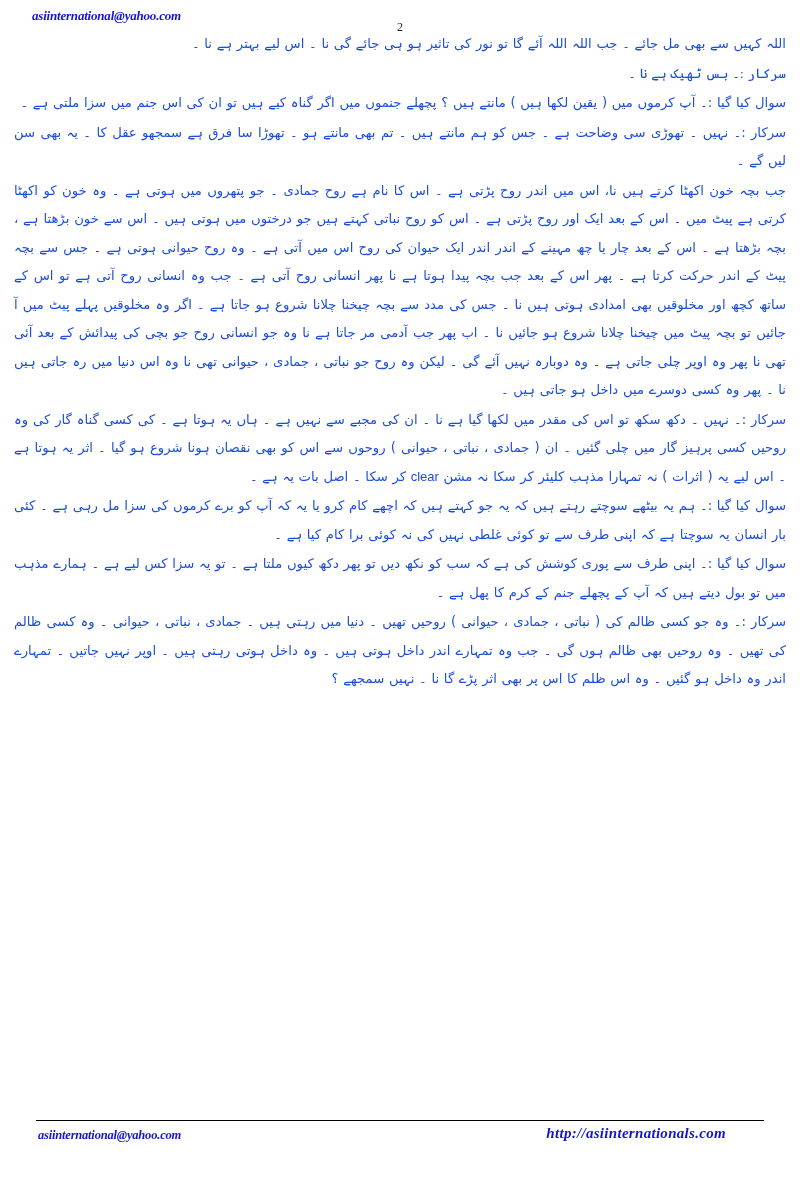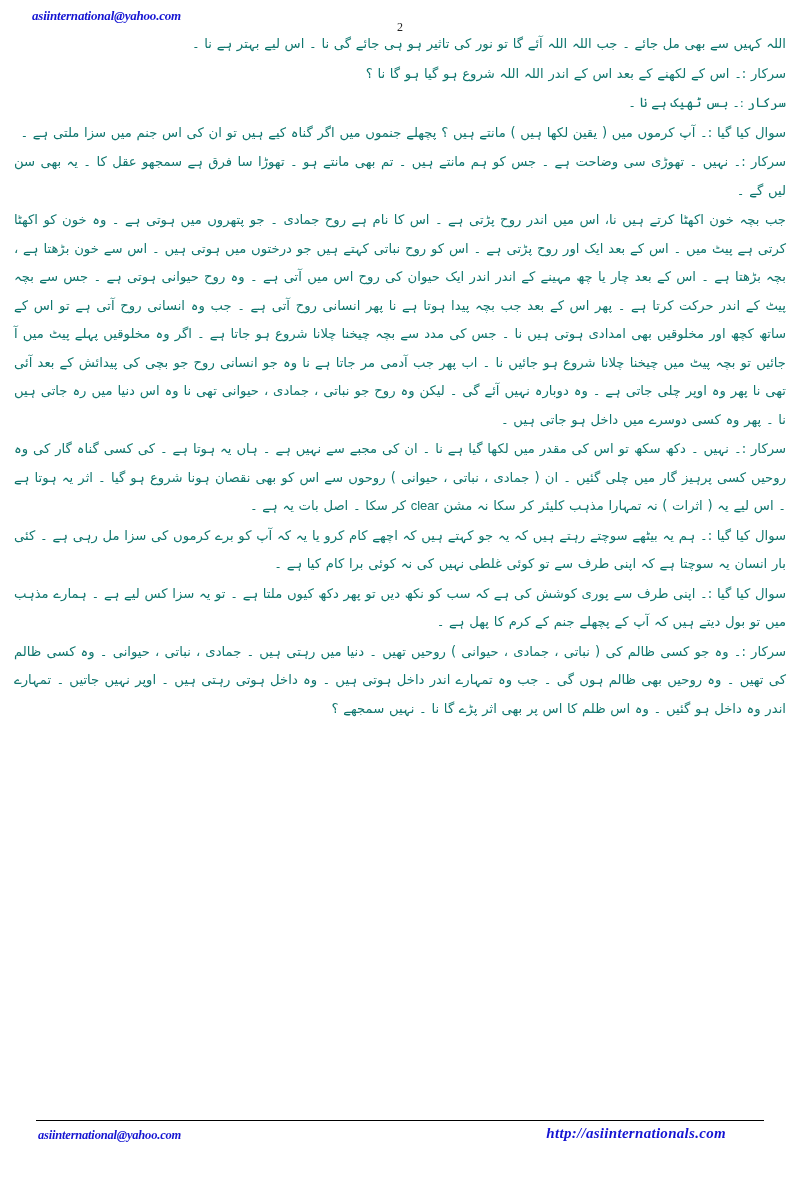--- a/index.html
+++ b/index.html
@@ -45,21 +45,21 @@
   }
   .para{
     direction:rtl;
     unicode-bidi:isolate;
     text-align:justify;
     text-align-last:right;
     font-family:"DejaVu Sans","Liberation Sans",sans-serif;
     font-size:13.2px;
     line-height:28.5px;
     margin:0 0 1px 0;
-    color:#0f766e;
+    color:#1d4ed8;
     word-spacing:0.5px;
   }
   .para.short{ text-align:center; text-align-last:right;font-family:Liberation Serif, serif; }
   .para .en{
     direction:ltr;
     unicode-bidi:embed;
     font-family:"Liberation Sans","DejaVu Sans",sans-serif;
     font-size:13px;
   }
   
@@ -91,21 +91,20 @@
 
 <div class="page">
 
   <div class="hdr">
     <div class="hdr-email">asiinternational@yahoo.com</div>
     <div class="pageno">2</div>
   </div>
 
   <div class="body-wrap">
       <div class="para">اللہ کہیں سے بھی مل جائے ۔ جب اللہ اللہ آئے گا تو نور کی تاثیر ہو ہی جائے گی نا ۔ اس لیے بہتر ہے نا ۔</div>
-      <div class="para">سرکار :۔  اس کے لکھنے کے بعد اس کے اندر اللہ اللہ شروع ہو گیا ہو گا نا ؟</div>
       <div class="para short">سرکار :۔  بس ٹھیک ہے نا ۔</div>
       <div class="para">سوال کیا گیا :۔  آپ کرموں میں ( یقین لکھا ہیں ) مانتے ہیں ؟ پچھلے جنموں میں اگر گناہ کیے ہیں تو ان کی اس جنم میں سزا ملتی ہے ۔</div>
       <div class="para">سرکار :۔  نہیں ۔ تھوڑی سی وضاحت ہے ۔ جس کو ہم مانتے ہیں ۔ تم بھی مانتے ہو ۔ تھوڑا سا فرق ہے سمجھو عقل کا ۔ یہ بھی سن لیں گے ۔</div>
       <div class="para">جب بچہ    خون اکھٹا کرتے ہیں نا،  اس میں اندر  روح پڑتی ہے ۔ اس کا نام ہے روح جمادی ۔ جو پتھروں میں ہوتی ہے ۔ وہ خون کو اکھٹا کرتی ہے پیٹ میں ۔ اس کے بعد ایک اور روح پڑتی ہے ۔ اس کو روح نباتی کہتے ہیں جو درختوں میں ہوتی ہیں ۔ اس سے خون بڑھتا ہے ، بچہ بڑھتا ہے ۔ اس کے بعد چار یا چھ مہینے کے اندر اندر ایک حیوان کی روح اس میں آتی ہے ۔ وہ روح حیوانی ہوتی ہے ۔ جس سے بچہ پیٹ کے اندر حرکت کرتا ہے ۔ پھر اس کے بعد جب بچہ پیدا ہوتا ہے نا   پھر انسانی روح آتی ہے ۔ جب وہ انسانی روح آتی ہے تو اس کے ساتھ کچھ اور مخلوقیں بھی امدادی ہوتی ہیں نا ۔ جس کی مدد سے بچہ چیخنا چلانا شروع ہو جاتا ہے ۔ اگر وہ مخلوقیں پہلے پیٹ میں آ جائیں تو بچہ پیٹ میں چیخنا چلانا شروع ہو جائیں نا ۔ اب پھر جب آدمی مر جاتا ہے نا   وہ جو انسانی روح جو بچی کی پیدائش کے بعد آئی تھی  نا پھر وہ اوپر چلی جاتی ہے ۔ وہ دوبارہ نہیں آئے گی ۔ لیکن وہ روح جو نباتی ، جمادی ، حیوانی تھی نا  وہ اس دنیا میں رہ جاتی ہیں نا ۔  پھر وہ کسی دوسرے میں داخل ہو جاتی ہیں ۔</div>
       <div class="para">سرکار :۔  نہیں ۔  دکھ سکھ تو اس کی مقدر میں لکھا گیا ہے نا ۔ ان کی مجبے سے نہیں ہے ۔ ہاں یہ ہوتا ہے ۔ کی کسی گناہ گار کی وہ روحیں کسی پرہیز گار میں چلی گئیں ۔ ان ( جمادی ، نباتی ، حیوانی ) روحوں سے اس کو بھی نقصان ہونا شروع ہو گیا ۔ اثر یہ ہوتا ہے ۔ اس لیے یہ ( اثرات ) نہ تمہارا مذہب کلیئر کر سکا نہ مشن <span class="en">clear</span> کر سکا ۔ اصل بات یہ ہے ۔</div>
       <div class="para">سوال کیا گیا :۔  ہم یہ بیٹھے سوچتے رہتے ہیں کہ یہ جو کہتے ہیں کہ اچھے کام کرو  یا  یہ کہ آپ کو برے کرموں کی سزا مل رہی ہے ۔ کئی بار انسان یہ سوچتا ہے کہ اپنی طرف سے تو کوئی غلطی نہیں کی نہ کوئی برا کام کیا ہے ۔</div>
       <div class="para">سوال کیا گیا :۔  اپنی طرف سے پوری کوشش کی ہے کہ سب کو نکھ دیں تو پھر دکھ کیوں ملتا ہے ۔ تو یہ سزا کس لیے ہے ۔ ہمارے مذہب میں تو بول دیتے ہیں کہ آپ کے پچھلے جنم کے کرم کا پھل ہے ۔</div>
       <div class="para">سرکار :۔  وہ جو کسی ظالم کی ( نباتی ، جمادی ، حیوانی )  روحیں تھیں ۔ دنیا میں رہتی ہیں ۔ جمادی ، نباتی ، حیوانی ۔ وہ کسی ظالم کی تھیں ۔ وہ روحیں بھی ظالم ہوں گی ۔ جب وہ تمہارے اندر داخل ہوتی ہیں ۔ وہ داخل ہوتی رہتی ہیں ۔ اوپر نہیں جاتیں ۔ تمہارے اندر وہ داخل ہو گئیں ۔ وہ اس ظلم کا اس پر بھی اثر پڑے گا نا ۔ نہیں سمجھے ؟</div>
     </div>
 

